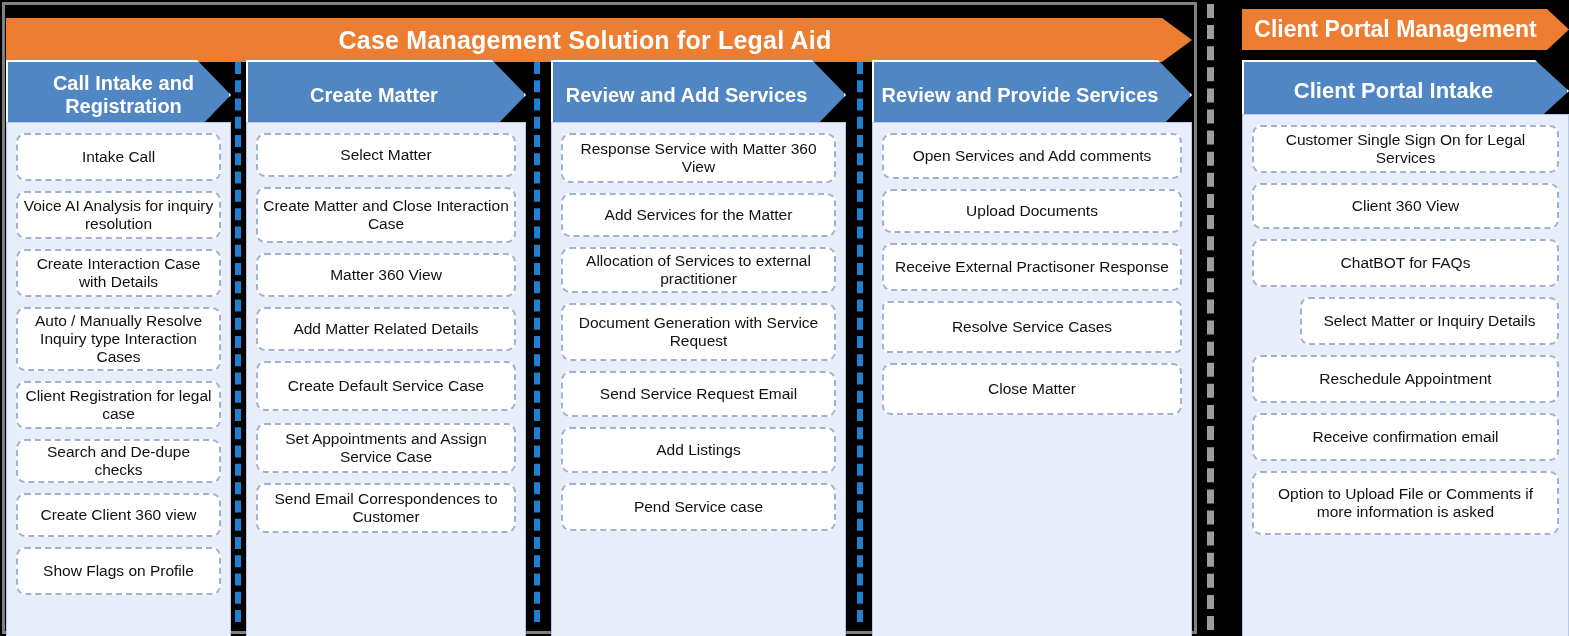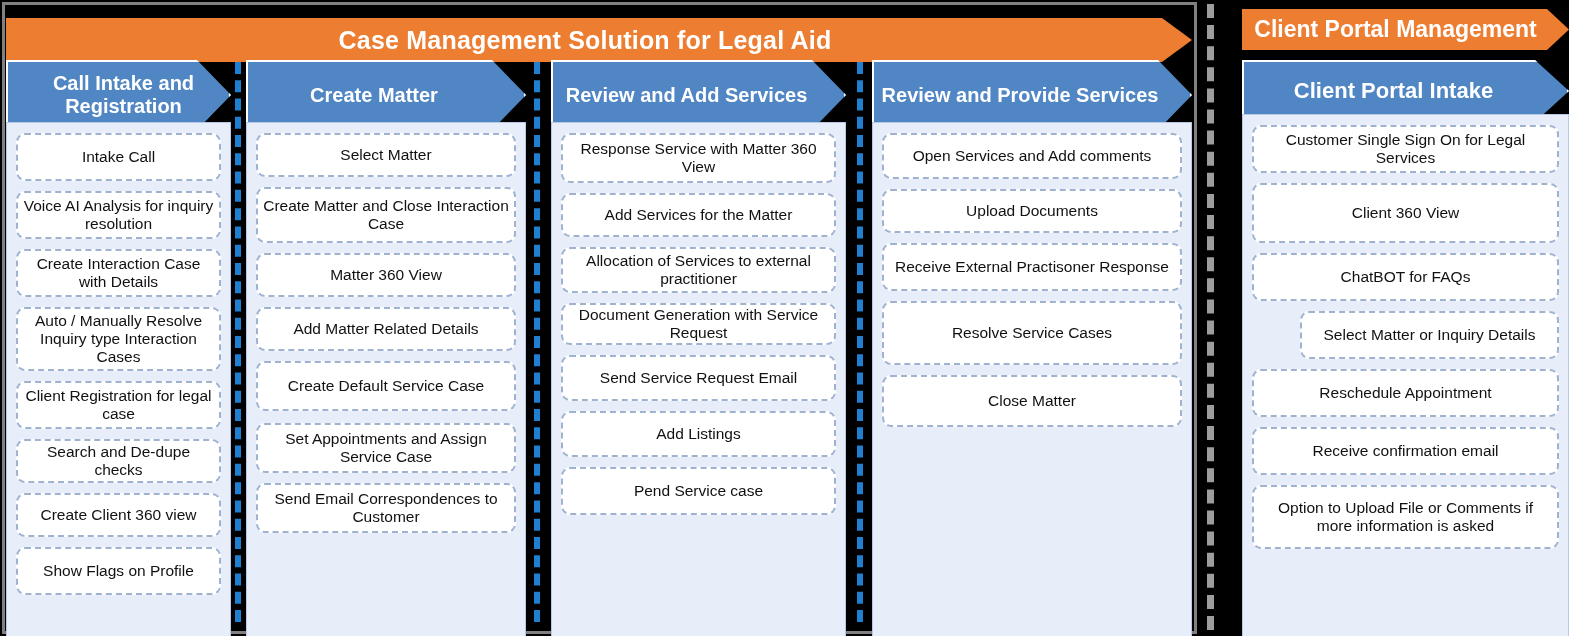--- a/index.html
+++ b/index.html
@@ -265,21 +265,21 @@
     <div class="phase-panel">
         <div class="task" style="height: 50px;">
           <span>Response  Service with Matter 360 View</span>
         </div>
         <div class="task" style="height: 44px;">
           <span>Add Services for the Matter</span>
         </div>
         <div class="task" style="height: 46px;">
           <span>Allocation of Services to external practitioner</span>
         </div>
-        <div class="task" style="height: 42px;">
+        <div class="task" style="height: 58px;">
           <span>Document Generation with Service Request</span>
         </div>
         <div class="task" style="height: 46px;">
           <span>Send Service Request Email</span>
         </div>
         <div class="task" style="height: 46px;">
           <span>Add Listings</span>
         </div>
         <div class="task" style="height: 48px;">
           <span>Pend Service case</span>
@@ -294,38 +294,38 @@
     <div class="phase-panel">
         <div class="task" style="height: 46px;">
           <span>Open Services and Add comments</span>
         </div>
         <div class="task" style="height: 44px;">
           <span>Upload Documents</span>
         </div>
         <div class="task" style="height: 48px; align-items: center;">
           <span>Receive External Practisoner Response</span>
         </div>
-        <div class="task" style="height: 64px;">
+        <div class="task" style="height: 52px; border-radius: 6px;">
           <span>Resolve Service Cases</span>
         </div>
         <div class="task" style="height: 52px;">
           <span>Close Matter</span>
         </div>
       </div>
   </div>
 
   <div id="phase-4" class="phase">
     <div class="phase-header arrow">
       <span>Client  Portal  Intake</span>
     </div>
     <div class="phase-panel">
         <div class="task" style="height: 48px;">
           <span>Customer Single Sign On for Legal Services</span>
         </div>
-        <div class="task" style="height: 60px;">
+        <div class="task" style="height: 46px;">
           <span>Client 360 View</span>
         </div>
         <div class="task" style="height: 48px;">
           <span>ChatBOT for FAQs</span>
         </div>
         <div class="task" style="height: 48px; margin-left: 48px;">
           <span>Select Matter or Inquiry Details</span>
         </div>
         <div class="task" style="height: 48px;">
           <span>Reschedule Appointment</span>

